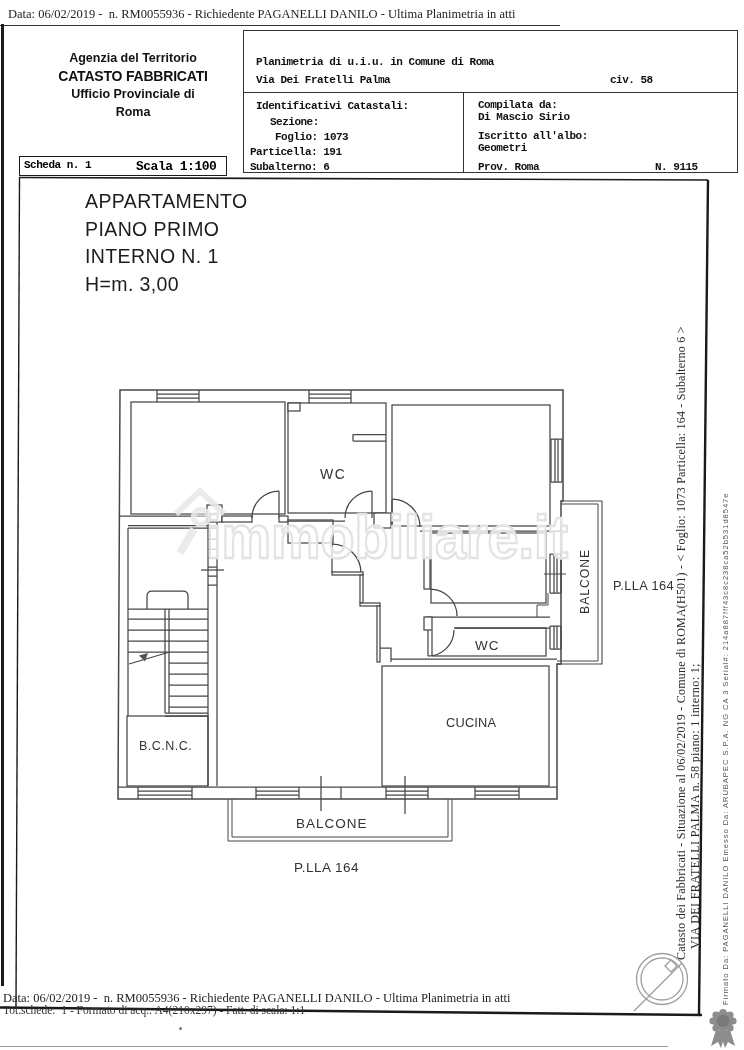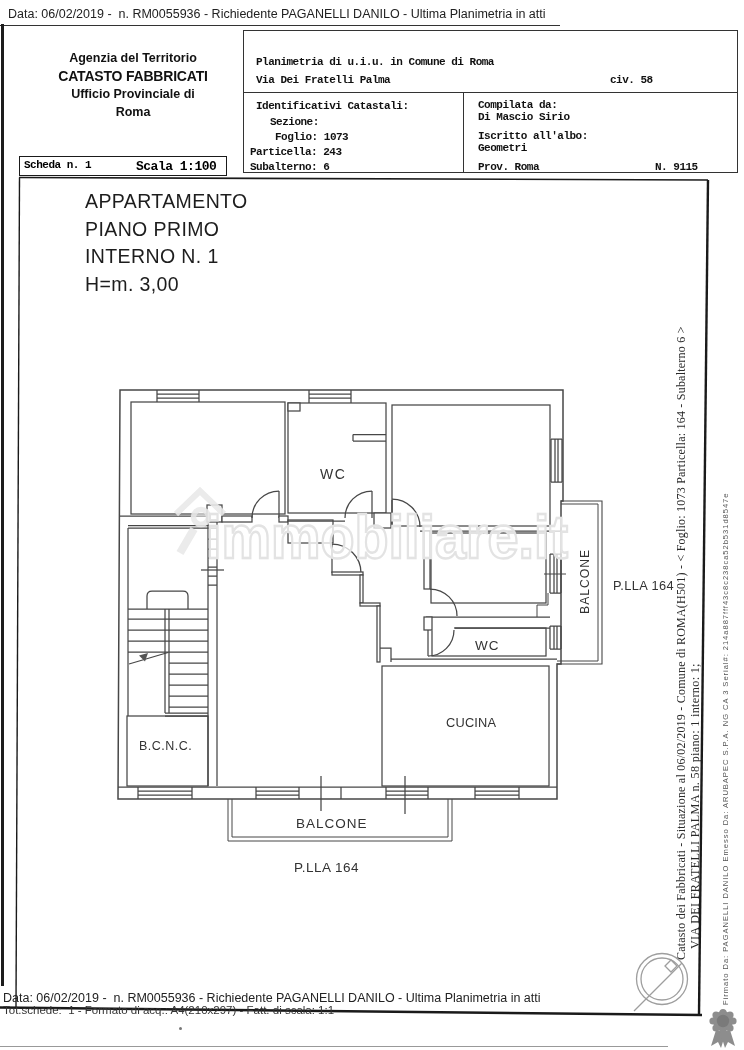--- a/index.html
+++ b/index.html
@@ -1,19 +1,19 @@
 <!DOCTYPE html>
 <html><head>
 <meta charset="utf-8">
 <style>
   html,body{margin:0;padding:0;background:#fff;}
   body{width:744px;height:1050px;position:relative;overflow:hidden;
        font-family:"Liberation Sans", sans-serif;}
   .abs{position:absolute;}
-  .serif{font-family:Liberation Sans, sans-serif;text-align:center;}
+  .serif{font-family:Liberation Serif, serif;text-align:center;}
   .mono{font-family:"Liberation Mono", monospace;font-weight:bold;letter-spacing:-0.5px;}
   .hdr{font-weight:bold;text-align:center;color:#111;}
 </style>
 </head>
 <body>
 
 <div class="abs serif" style="left:8px;top:7px;font-size:12.5px;color:#222;">Data: 06/02/2019 -&nbsp; n. RM0055936 - Richiedente PAGANELLI DANILO - Ultima Planimetria in atti</div>
 
 <div class="abs" style="left:0;top:25px;width:560px;height:1.3px;background:#333;"></div>
 
@@ -32,21 +32,21 @@
 
   <div class="abs mono" style="left:366px;top:43px;">civ. 58</div>
 
   <div class="abs" style="left:0;top:61px;width:493px;height:1.2px;background:#333;"></div>
 
   <div class="abs" style="left:219px;top:61px;width:1.2px;height:80px;background:#333;"></div>
 
   <div class="abs mono" style="left:12px;top:68.5px;">Identificativi Catastali:</div>
   <div class="abs mono" style="left:26px;top:85px;">Sezione:</div>
   <div class="abs mono" style="left:31px;top:100px;">Foglio: 1073</div>
-  <div class="abs mono" style="left:6px;top:114.5px;">Particella: 243</div>
+  <div class="abs mono" style="left:6px;top:114.5px;">Particella: 191</div>
   <div class="abs mono" style="left:6px;top:129.5px;">Subalterno: 6</div>
 
   <div class="abs mono" style="left:234px;top:68px;">Compilata da:<br>Di Mascio Sirio</div>
   <div class="abs mono" style="left:234px;top:98.5px;">Iscritto all'albo:<br>Geometri</div>
   <div class="abs mono" style="left:234px;top:129.5px;">Prov. Roma</div>
   <div class="abs mono" style="left:395px;top:129.5px;padding-left:16px;">N. 9115</div>
 </div>
 
 <div class="abs" style="left:19px;top:156px;width:206px;height:18px;border:1.6px solid #1a1a1a;">
   <div class="abs mono" style="left:4px;top:2px;font-size:11px;">Scheda n. 1</div>

